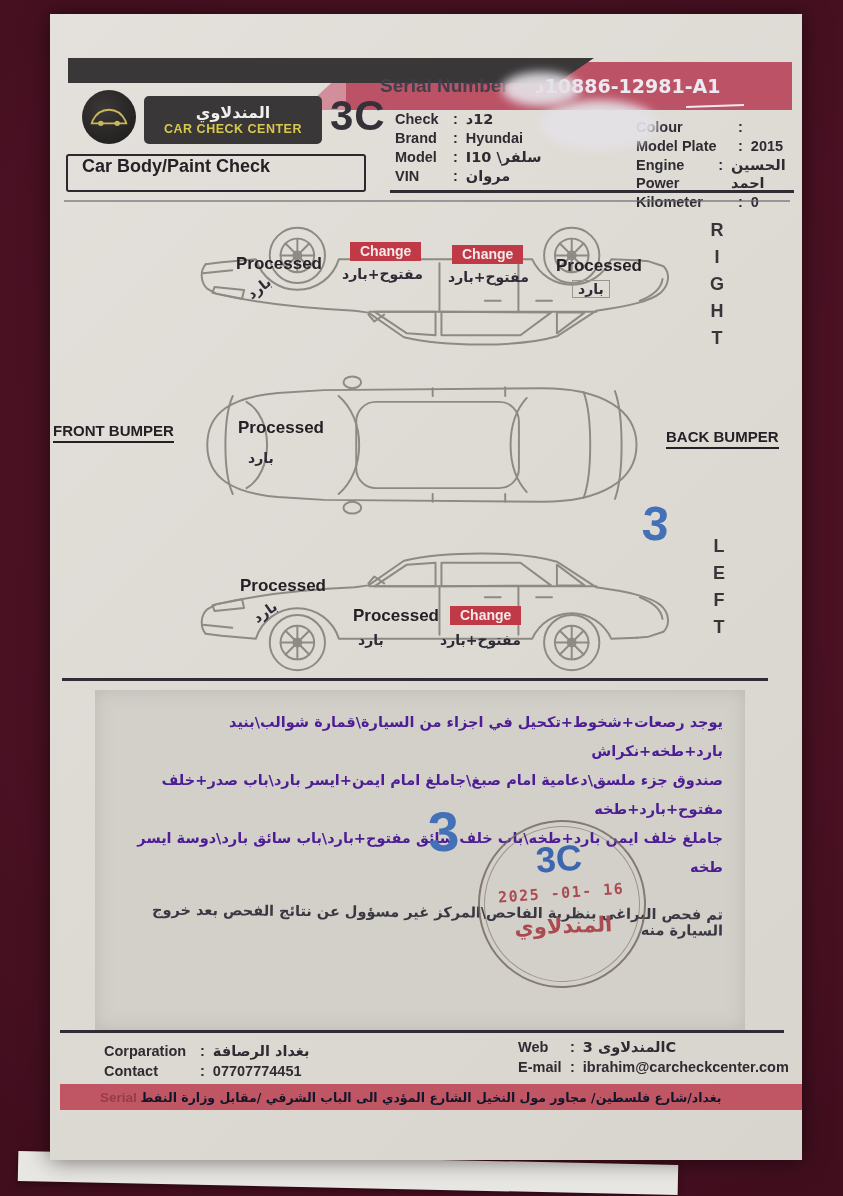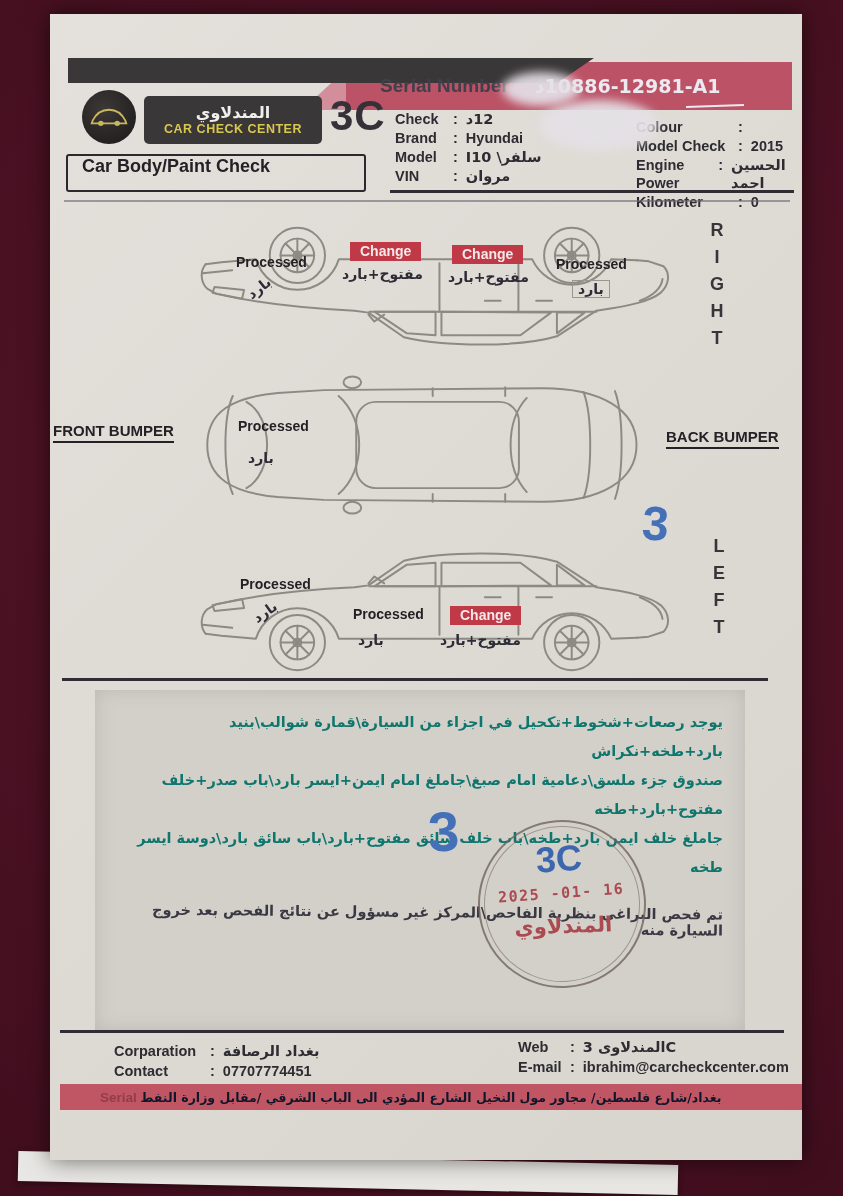--- a/index.html
+++ b/index.html
@@ -41,33 +41,33 @@
   .frow .c::before{content:":";}
   .frow .c{margin:0 8px 0 4px;}
   .fl .l{width:54px;}
   .fr .l{width:98px;}
   .ar{font-family:"DejaVu Sans",sans-serif;}
   .divider{background:#2f2d33;}
   
   .vert{writing-mode:vertical-rl;text-orientation:upright;font-size:18px;font-weight:800;
     color:#37353a;letter-spacing:7px;}
   .car-svg{position:absolute;}
-  .lbl-status{position:absolute;font-size:14px;font-weight:800;color:#232126;z-index:2;}
+  .lbl-status{position:absolute;font-size:17px;font-weight:800;color:#232126;z-index:2;}
   .lbl-note{position:absolute;font-family:"DejaVu Sans",sans-serif;font-size:14px;font-weight:700;color:#2d2b35;z-index:2;}
   .chg{position:absolute;background:#bf3a46;color:#f4e9e9;font-size:14px;font-weight:700;
     padding:1px 10px 2px;z-index:2;}
   .bumper{position:absolute;font-size:15px;font-weight:800;color:#232126;
     border-bottom:2.5px solid #232126;padding-bottom:2px;}
   .blue-mark{position:absolute;color:#4470b8;font-weight:700;line-height:1;}
   
   .notes-box{left:45px;top:676px;width:650px;height:340px;background:#d3d0ca;
     box-shadow:inset 0 0 18px rgba(120,115,108,.25);box-sizing:border-box;
     padding:18px 22px 0 22px;direction:rtl;text-align:right;}
   .notes-box .nline{font-family:"DejaVu Sans",sans-serif;font-size:14.5px;font-weight:700;
-    color:#0f766e;line-height:2.0;}
+    color:#4c1d95;line-height:2.0;}
   .notes-box .disc{margin-top:22px;font-family:"DejaVu Sans",sans-serif;font-size:14.5px;
     font-weight:700;color:#3a3843;transform:rotate(.5deg);}
   
   .stamp{left:428px;top:806px;width:168px;height:168px;border-radius:50%;
     border:2px solid rgba(112,100,92,.8);transform:rotate(-4deg);
     display:flex;flex-direction:column;align-items:center;box-sizing:border-box;}
   .stamp::after{content:"";position:absolute;inset:4px;border-radius:50%;
     border:1.5px solid rgba(112,100,92,.55);}
   .stamp-badge{margin-top:16px;font-size:36px;font-weight:800;color:#3c67ae;}
   .stamp-date{margin-top:4px;font-family:"DejaVu Sans Mono",monospace;font-size:15px;
@@ -140,21 +140,21 @@
     </div>
     <div class="abs smudge" style="left:490px;top:86px;width:118px;height:50px;"></div>
 
     <div class="abs fields fr" style="left:586px;top:104px;">
       <div class="frow">
         <span class="l">Colour</span>
           <span class="c"></span>
         <span></span>
       </div>
       <div class="frow">
-        <span class="l">Model Check</span>
+        <span class="l">Model Plate</span>
           <span class="c"></span>
         <span>2015</span>
       </div>
       <div class="frow">
         <span class="l">Engine Power</span>
           <span class="c"></span>
         <span class="ar">الحسين احمد</span>
       </div>
       <div class="frow">
         <span class="l">Kilometer</span>
@@ -244,21 +244,21 @@
     </div>
     <div class="blue-mark" style="left:378px;top:790px;font-size:56px;transform:rotate(-2deg);">3</div>
 
     <div class="abs stamp">
       <div class="stamp-badge">3C</div>
       <div class="stamp-date">2025 -01- 16</div>
       <div class="stamp-name">المندلاوي</div>
     </div>
 
     <div class="abs divider" style="left:10px;top:1016px;width:724px;height:3px;"></div>
-    <div class="abs fields footer-rows" style="left:64px;top:1028px;">
+    <div class="abs fields footer-rows" style="left:54px;top:1028px;">
       <div class="frow">
         <span class="l" style="width:92px;">Corparation</span>
           <span class="c"></span>
         <span class="ar">بغداد الرصافة</span>
       </div>
       <div class="frow">
         <span class="l" style="width:92px;">Contact</span>
           <span class="c"></span>
         <span>07707774451</span>
       </div>

